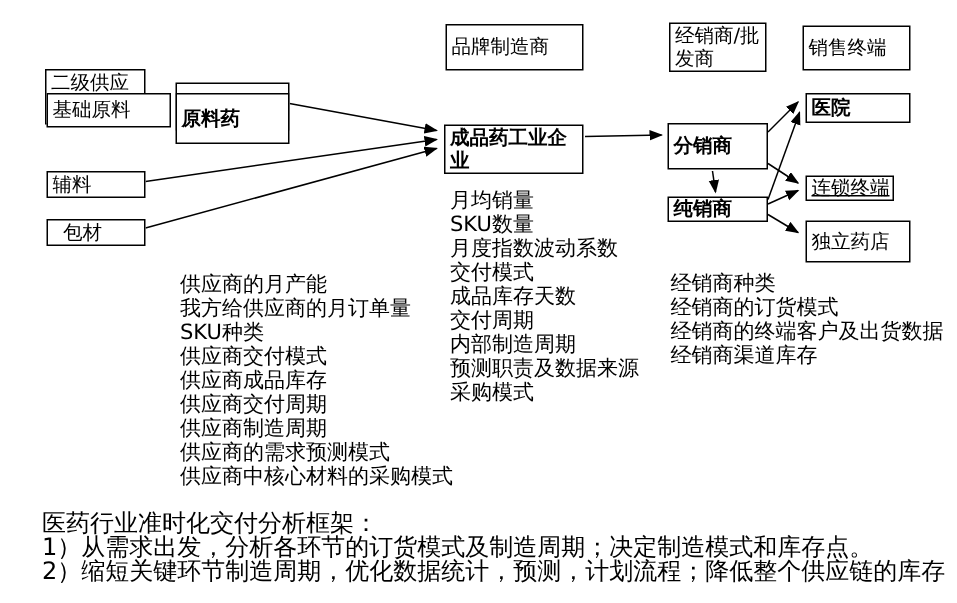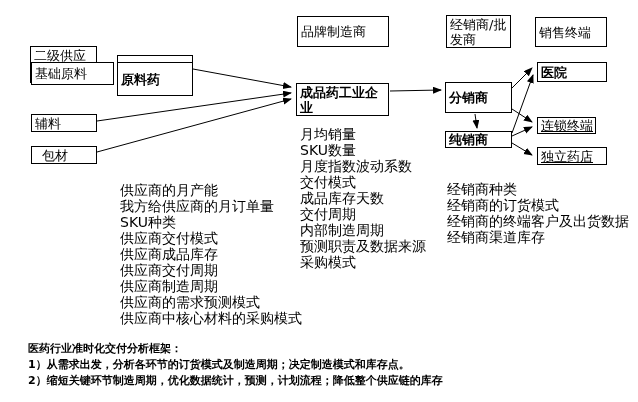--- a/index.html
+++ b/index.html
@@ -13,21 +13,21 @@
     display:flex;align-items:center;padding-left:3px;
     white-space:nowrap;
   }
   .box.multi{
     align-items:flex-start;padding-top:1px;white-space:normal;
     word-break:break-all;line-height:15px;
   }
   .bold{font-weight:bold;}
   .vlist{position:absolute;font-size:14px;line-height:16px;white-space:nowrap;}
   .vlist .list-line{height:16px;}
-  .footer{position:absolute;font-size:11px;line-height:16px;white-space:nowrap;font-weight:bold;}
+  .footer{position:absolute;font-size:16px;line-height:16px;white-space:nowrap;}
   svg.wires{position:absolute;left:0;top:0;pointer-events:none;}
 </style>
 </head>
 <body>
 
 <svg class="wires" width="638" height="402" viewBox="0 0 638 402">
   <defs>
     <marker id="arr" markerWidth="9" markerHeight="8" refX="8" refY="3.5" orient="auto" markerUnits="userSpaceOnUse">
       <path d="M0,0 L9,3.5 L0,7 Z" fill="#000"></path>
     </marker>
@@ -53,21 +53,21 @@
 
 <div class="box" style="left:31px;top:62px;width:83px;height:23px;">基础原料</div>
 <div class="box bold" style="left:117px;top:62px;width:76px;height:34px;">原料药</div>
 <div class="box" style="left:31px;top:114px;width:66px;height:18px;">辅料</div>
 <div class="box" style="left:31px;top:146px;width:66px;height:18px;padding-left:10px;">包材</div>
 <div class="box bold multi" style="left:296px;top:83px;width:93px;height:33px;">成品药工业企业</div>
 <div class="box bold" style="left:445px;top:82px;width:67px;height:31px;">分销商</div>
 <div class="box bold" style="left:445px;top:131px;width:67px;height:17px;">纯销商</div>
 <div class="box bold" style="left:537px;top:62px;width:70px;height:20px;">医院</div>
 <div class="box" style="left:537px;top:117px;width:59px;height:17px;text-decoration:underline;">连锁终端</div>
-<div class="box" style="left:537px;top:147px;width:70px;height:18px;text-decoration:underline;">独立药店</div>
+<div class="box" style="left:537px;top:147px;width:70px;height:28px;">独立药店</div>
 
 <div class="vlist" style="left:120px;top:182px;">
     <div class="list-line">供应商的月产能</div>
     <div class="list-line">我方给供应商的月订单量</div>
     <div class="list-line">SKU种类</div>
     <div class="list-line">供应商交付模式</div>
     <div class="list-line">供应商成品库存</div>
     <div class="list-line">供应商交付周期</div>
     <div class="list-line">供应商制造周期</div>
     <div class="list-line">供应商的需求预测模式</div>

